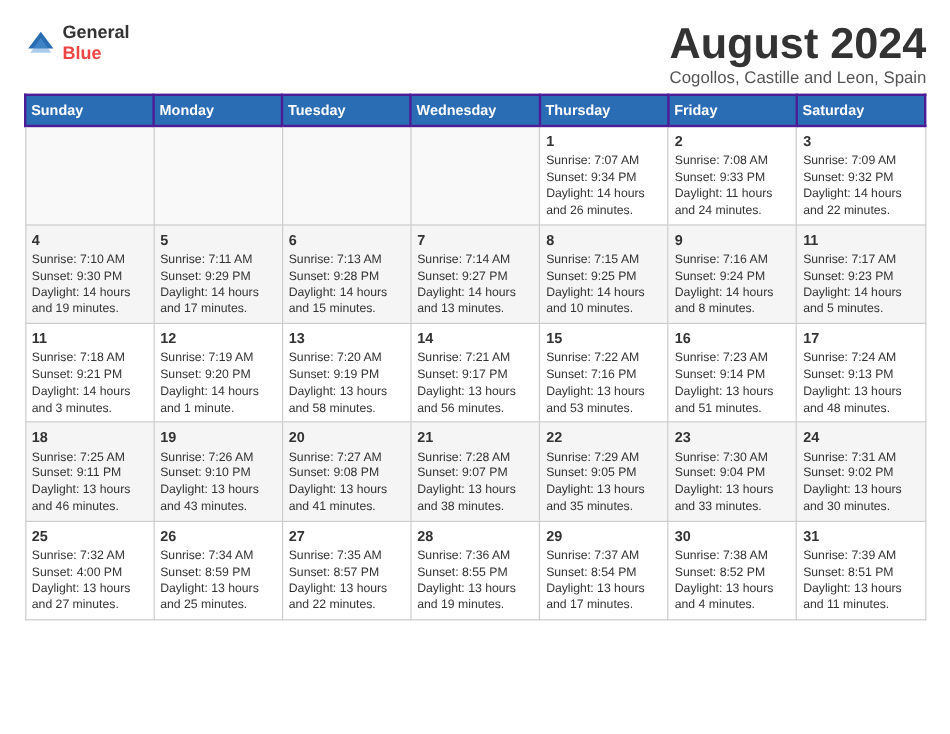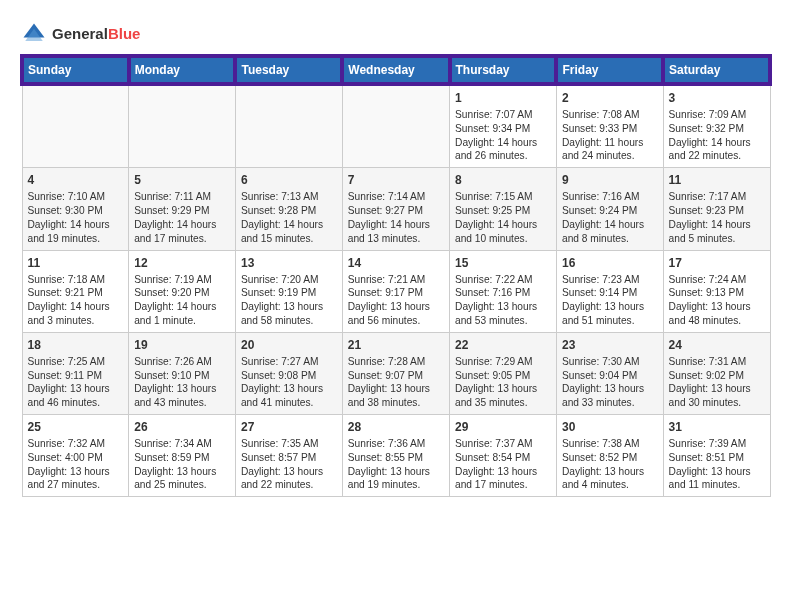--- a/index.html
+++ b/index.html
@@ -16,20 +16,21 @@
       justify-content: space-between;
       margin-bottom: 6px;
     }
     .logo {
       display: flex;
       align-items: center;
       margin-top: 4px;
     }
     .logo-text {
       display: flex;
+      flex-direction: column;
       line-height: 1.1;
     }
     .logo-general {
       font-size: 15px;
       font-weight: bold;
       color: #333;
     }
     .logo-blue {
       font-size: 15px;
       font-weight: bold;
@@ -60,21 +61,21 @@
     }
     .calendar thead tr {
       background-color: #2a6db5;
       color: #fff;
     }
     .calendar thead th {
       padding: 5px 4px;
       text-align: left;
       font-size: 12px;
       font-weight: bold;
-      border: 4px solid #4c1d95;
+      border: 2px solid #4c1d95;
     }
     .calendar tbody tr {
       vertical-align: top;
     }
     .calendar tbody td {
       border: 1px solid #ccc;
       padding: 4px 5px;
       width: 108px;
       min-height: 80px;
       vertical-align: top;
@@ -104,20 +105,22 @@
     <svg class="logo-icon" viewBox="0 0 32 32">
       <polygon points="16,4 28,20 4,20" fill="#2a6db5"></polygon>
       <polygon points="16,10 26,24 6,24" fill="#5599d6" opacity="0.5"></polygon>
     </svg>
     <div class="logo-text">
       <span class="logo-general">General</span>
       <span class="logo-blue">Blue</span>
     </div>
   </div>
   <div class="title-block">
+    <div class="month-year">August 2024</div>
+    <div class="location">Cogollos, Castille and Leon, Spain</div>
   </div>
 </div>
 
 <table class="calendar">
   <thead>
     <tr>
     <th>Sunday</th>
         <th>Monday</th>
         <th>Tuesday</th>
         <th>Wednesday</th>

